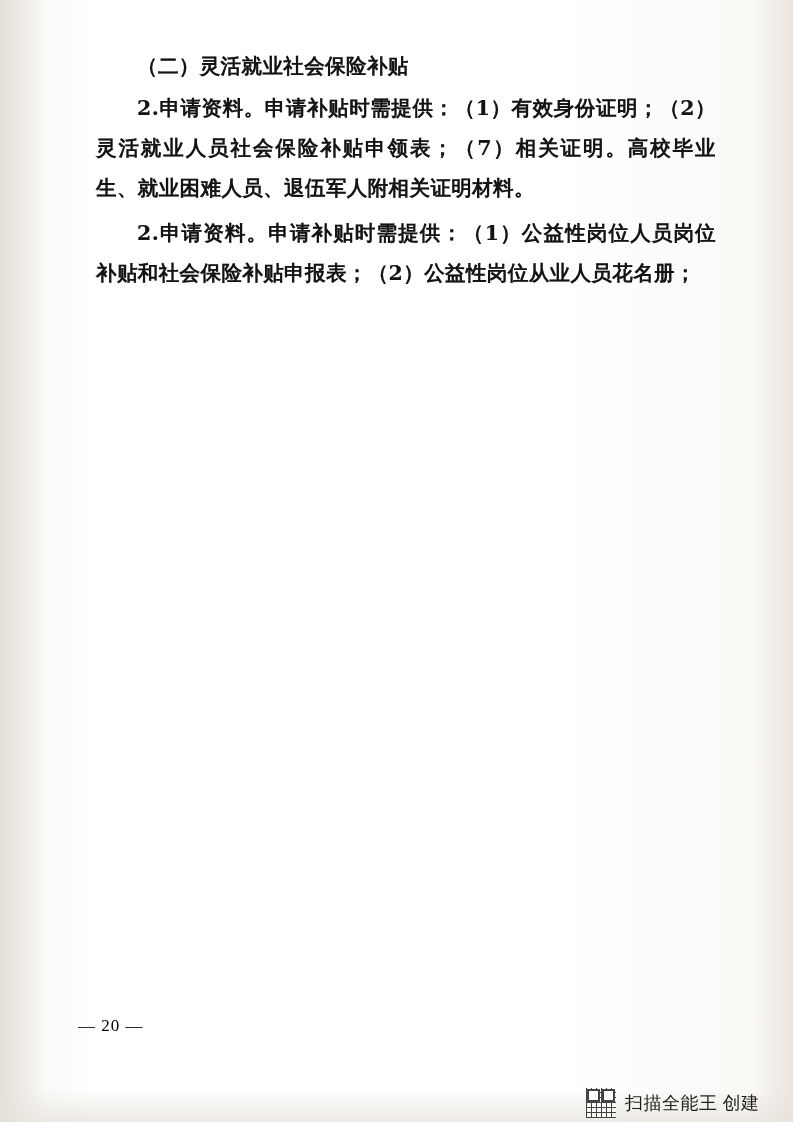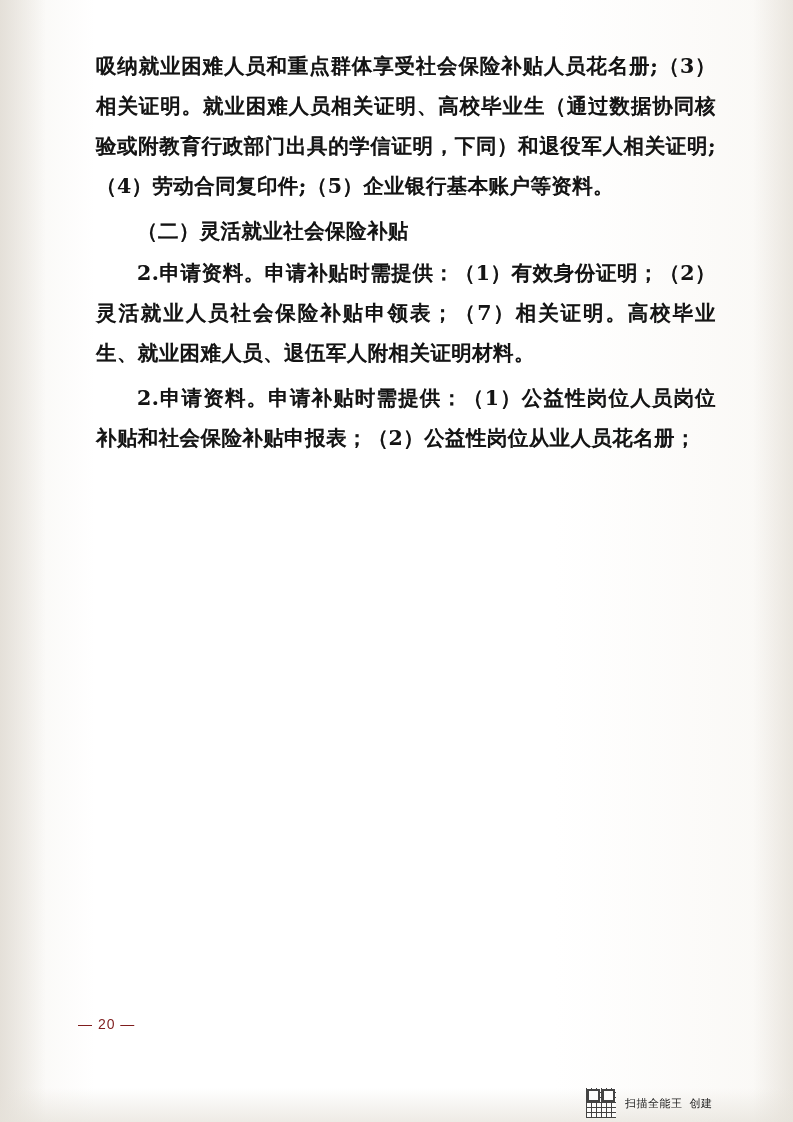--- a/index.html
+++ b/index.html
@@ -42,24 +42,24 @@
   p.indent {
     text-indent: 2em;
   }
   p.tight {
     margin-bottom: 2px;
   }
   .page-number {
     position: absolute;
     left: 78px;
     top: 1016px;
-    font-size: 14px;
+    font-size: 17px;
     letter-spacing: 1px;
-    color: #7f1d1d;
-    font-family: Liberation Sans, sans-serif;
+    color: #000000;
+    font-family: Liberation Serif, serif;
   }
   .footer-watermark {
     position: absolute;
     left: 586px;
     top: 1088px;
     display: flex;
     align-items: center;
     gap: 9px;
   }
   .qr {
@@ -76,23 +76,23 @@
   .qr::before, .qr::after {
     content: "";
     position: absolute;
     width: 9px; height: 9px;
     border: 2px solid #111;
     background: #fff;
   }
   .qr::before { left: 1px; top: 1px; }
   .qr::after { right: 1px; top: 1px; }
   .wm-text {
-    font-size: 11px;
+    font-size: 18px;
     color: #1d1d1d;
-    font-family: Liberation Mono, monospace;
+    font-family: Liberation Serif, serif;
     letter-spacing: 0.5px;
     white-space: nowrap;
   }
   
   .edge-left {
     position: absolute;
     left: 0; top: 0; bottom: 0; width: 46px;
     background: linear-gradient(90deg, rgba(225,220,212,0.85), rgba(255,255,255,0));
     pointer-events: none;
   }
@@ -111,21 +111,20 @@
 </style>
 </head>
 <body>
 
 <div class="page"></div>
 <div class="edge-left"></div>
 <div class="edge-right"></div>
 <div class="edge-bottom"></div>
 
 <div class="content">
-  <p class="para">吸纳就业困难人员和重点群体享受社会保险补贴人员花名册;（3）相关证明。就业困难人员相关证明、高校毕业生（通过数据协同核验或附教育行政部门出具的学信证明，下同）和退役军人相关证明;（4）劳动合同复印件;（5）企业银行基本账户等资料。</p>
   <p class="para indent tight">（二）灵活就业社会保险补贴</p>
   <p class="para indent">2.申请资料。申请补贴时需提供：（1）有效身份证明；（2）灵活就业人员社会保险补贴申领表；（7）相关证明。高校毕业生、就业困难人员、退伍军人附相关证明材料。</p>
   <p class="para indent">2.申请资料。申请补贴时需提供：（1）公益性岗位人员岗位补贴和社会保险补贴申报表；（2）公益性岗位从业人员花名册；</p>
 </div>
 
 <div class="page-number">— 20 —</div>
 
 <div class="footer-watermark">
   <div class="qr"></div>
   <div class="wm-text">扫描全能王 创建</div>

